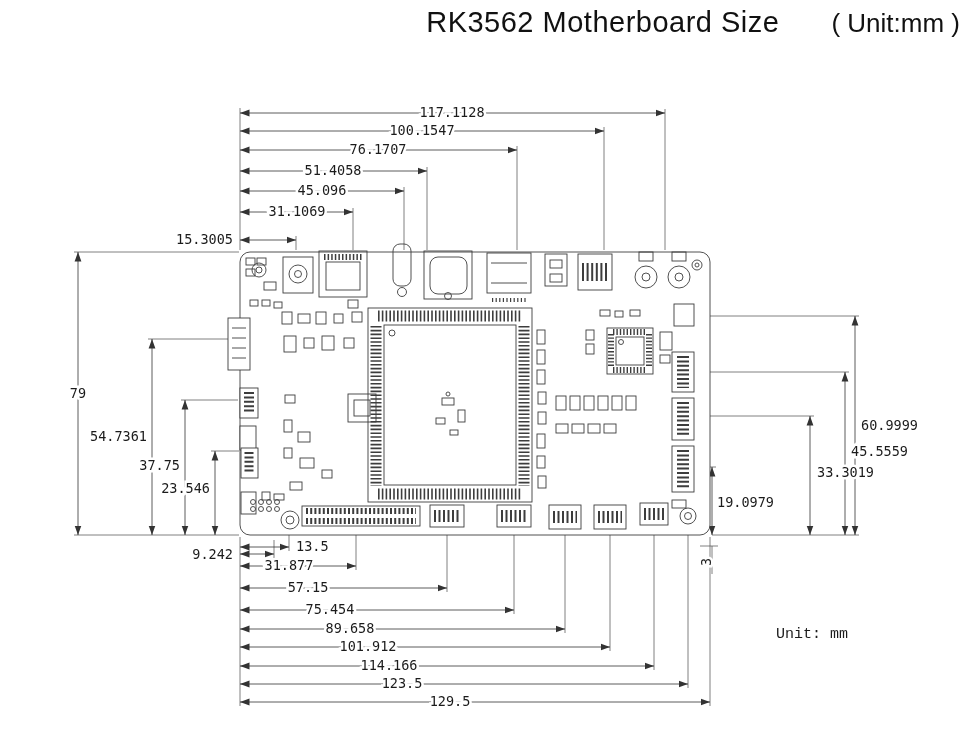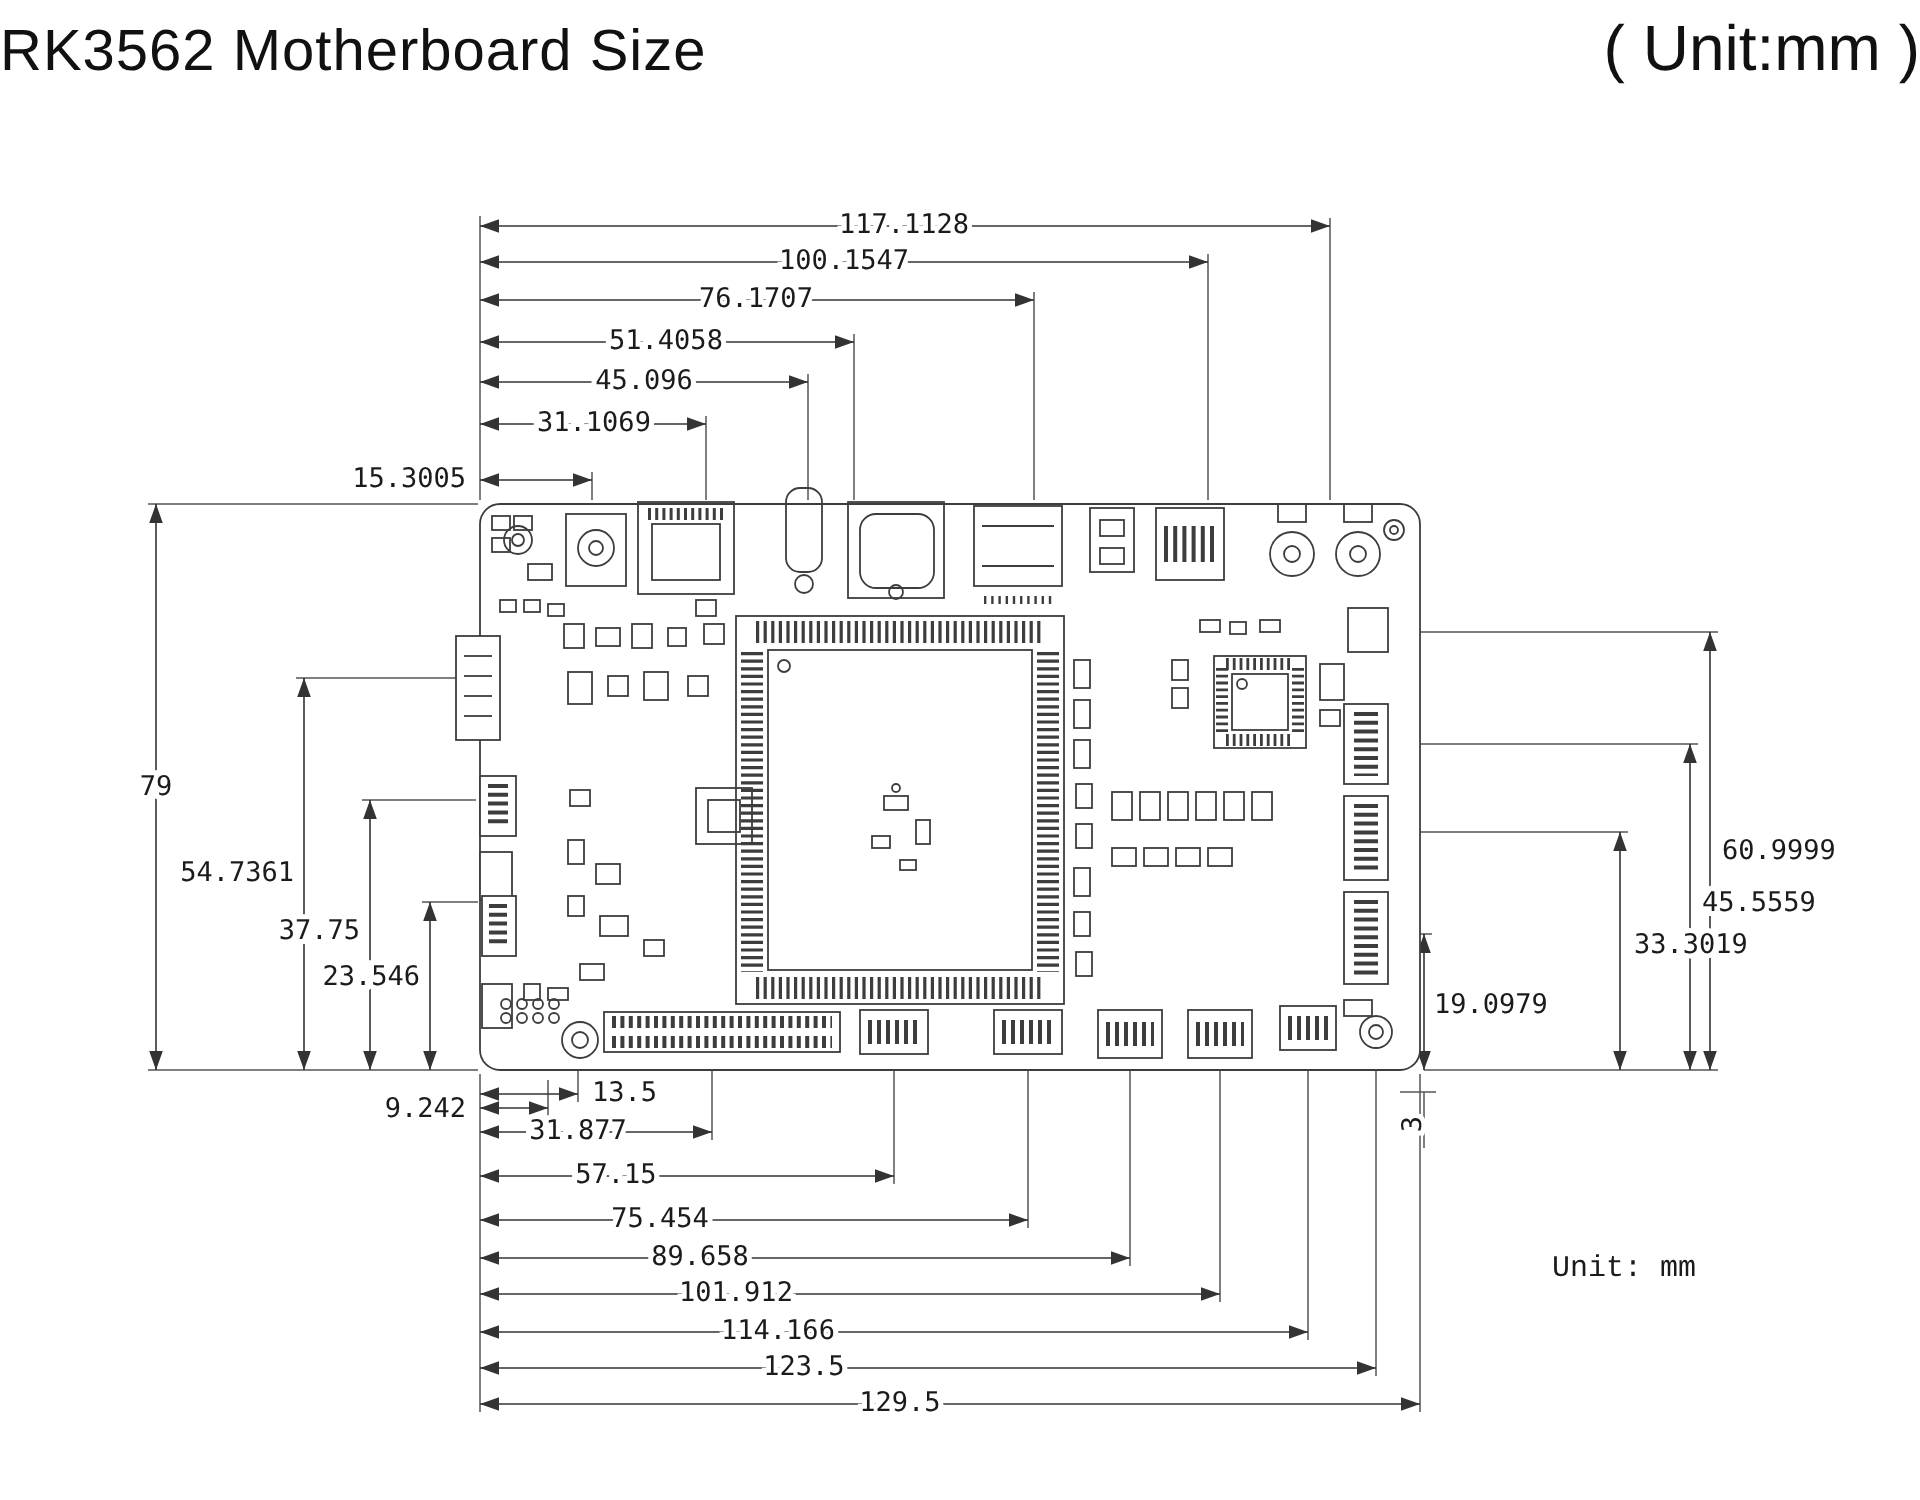--- a/index.html
+++ b/index.html
@@ -1,19 +1,19 @@
 <!DOCTYPE html>
 <html><head>
 <meta charset="utf-8">
 <style>
   html,body { margin:0; padding:0; background:#ffffff; }
   body { width:960px; height:750px; position:relative; font-family:"Liberation Sans", sans-serif; overflow:hidden; }
-  .header { position:absolute; top:6px; left:0; width:100%; display:flex; justify-content:space-between; align-items:baseline; gap:52px; z-index:2; }
+  .header { position:absolute; top:6px; left:0; width:100%; display:flex; justify-content:flex-end; align-items:baseline; gap:52px; z-index:2; }
   .t-main { font-size:29px; font-weight:500; color:#111; letter-spacing:.5px; }
-  .t-suffix { font-size:32px; font-weight:400; color:#111; }
+  .t-suffix { font-size:26px; font-weight:400; color:#111; }
   svg.drawing { position:absolute; top:0; left:0; }
   .dimtext { font-family:"DejaVu Sans Mono", monospace; font-size:13.5px; fill:#1b1b1b;
              stroke:#ffffff; stroke-width:5px; paint-order:stroke; dominant-baseline:middle; }
   .unitnote { font-family:"Liberation Mono", monospace; font-size:15px; fill:#1b1b1b; }
 </style>
 </head>
 <body>
 
 <div class="header">
   <span class="t-main">RK3562 Motherboard Size</span>

